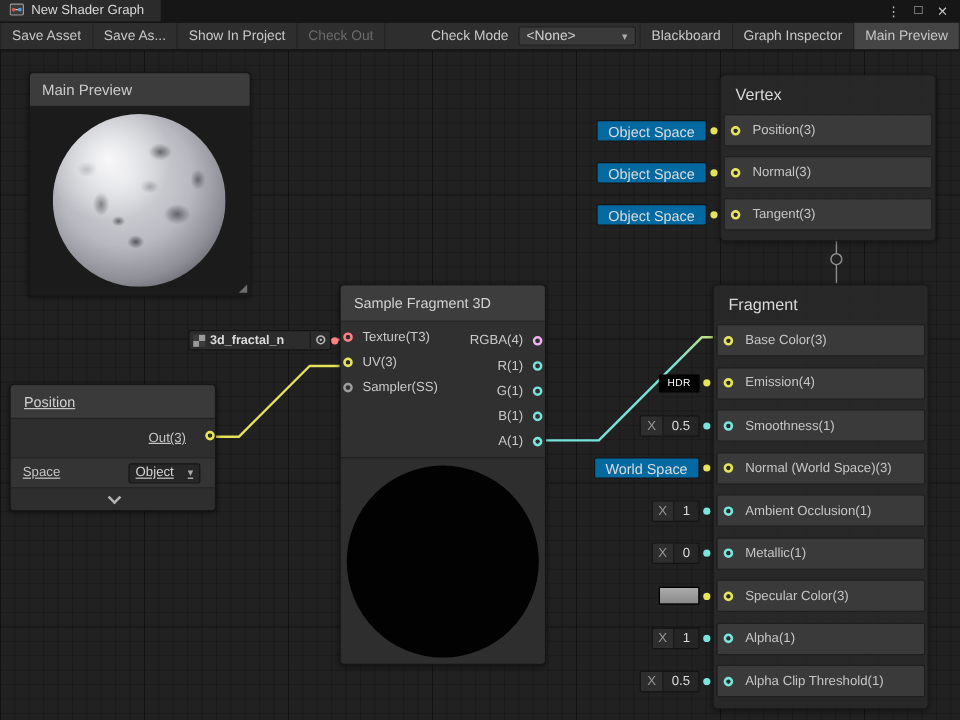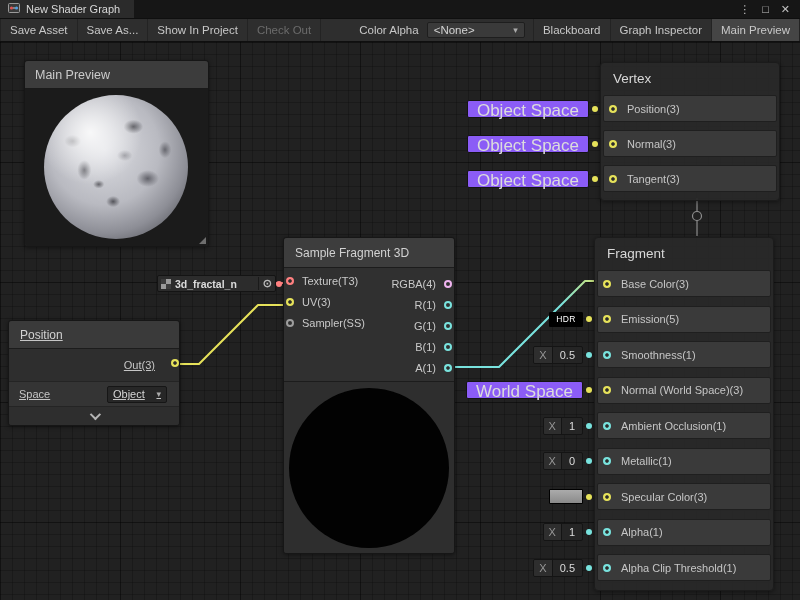--- a/index.html
+++ b/index.html
@@ -103,21 +103,21 @@
   
   .ctx-node{background:rgba(40,40,40,.94);border:1px solid #1b1b1b;border-radius:4px;width:180px;}
   .ctx-title{height:30px;display:flex;align-items:center;padding:0 12px;font-size:13.5px;color:#d8d8d8;}
   .vertex-node{left:600px;top:20px;}
   .fragment-node{left:594px;top:195px;}
   .ctx-body{padding:2px 0 0;}
   .crow{position:relative;height:27px;margin:0 2px 8px;background:#3a3a3a;border:1px solid #1f1f1f;border-radius:2px;display:flex;align-items:center;}
   .fragment-node .crow{margin-bottom:8.5px;}
   .crow .port{margin-left:5px;}
   .crow-label{margin-left:10px;font-size:11px;color:#c6c6c6;white-space:nowrap;}
-  .ext-box{position:absolute;right:calc(100% + 15px);height:18px;display:flex;align-items:flex-start;padding:0 9px;background:#8b5cf6;border:1px solid #141414;border-radius:2px;font-size:17px;color:#dcdcdc;white-space:nowrap;}
+  .ext-box{position:absolute;right:calc(100% + 15px);height:18px;display:flex;align-items:flex-end;padding:0 9px;background:#0369a1;border:1px solid #141414;border-radius:2px;font-size:12px;color:#dcdcdc;white-space:nowrap;}
   .xwidget{position:absolute;right:calc(100% + 15px);height:18px;display:flex;align-items:stretch;background:#252525;border:1px solid #141414;border-radius:2px;font-size:11px;color:#dcdcdc;overflow:hidden;}
   .x-tag{display:flex;align-items:center;padding:0 5px;background:#2e2e2e;color:#979797;border-right:1px solid #141414;}
   .x-val{display:flex;align-items:center;padding:0 7px;min-width:16px;}
   .swatch{position:absolute;right:calc(100% + 15px);width:34px;height:15px;border:1px solid #000;border-radius:1px;}
   .swatch.black{background:#000;color:#fff;font-size:8.5px;display:flex;align-items:center;justify-content:center;letter-spacing:.4px;}
   .swatch.gray{background:linear-gradient(#ababab,#8a8a8a);}
 </style>
 </head>
 <body>
 
@@ -140,21 +140,21 @@
       <span>□</span>
       <span>✕</span>
     </div>
   </div>
 
   <div class="toolbar">
     <div class="tbtn first">Save Asset</div>
     <div class="tbtn">Save As...</div>
     <div class="tbtn">Show In Project</div>
     <div class="tbtn disabled">Check Out</div>
-    <div class="color-mode-label">Color Alpha</div>
+    <div class="color-mode-label">Check Mode</div>
     <div class="dropdown">
       <span>&lt;None&gt;</span>
       <span class="dd-arrow">▾</span>
     </div>
     <div class="tbtn first spacer">Blackboard</div>
     <div class="tbtn">Graph Inspector</div>
     <div class="tbtn active">Main Preview</div>
   </div>
 
   <div class="graph">
@@ -295,21 +295,21 @@
           <span class="port filled c-vec"></span>
           <span class="crow-label">Base Color(3)</span>
         </div>
 
         <div class="crow">
           <div class="swatch black">
             <span>HDR</span>
           </div>
           <span class="stub-dot c-vec"></span>
           <span class="port filled c-vec"></span>
-          <span class="crow-label">Emission(5)</span>
+          <span class="crow-label">Emission(4)</span>
         </div>
 
         <div class="crow">
           <div class="xwidget">
             <span class="x-tag">X</span>
             <span class="x-val">0.5</span>
           </div>
           <span class="stub-dot c-f1"></span>
           <span class="port filled c-f1"></span>
           <span class="crow-label">Smoothness(1)</span>

